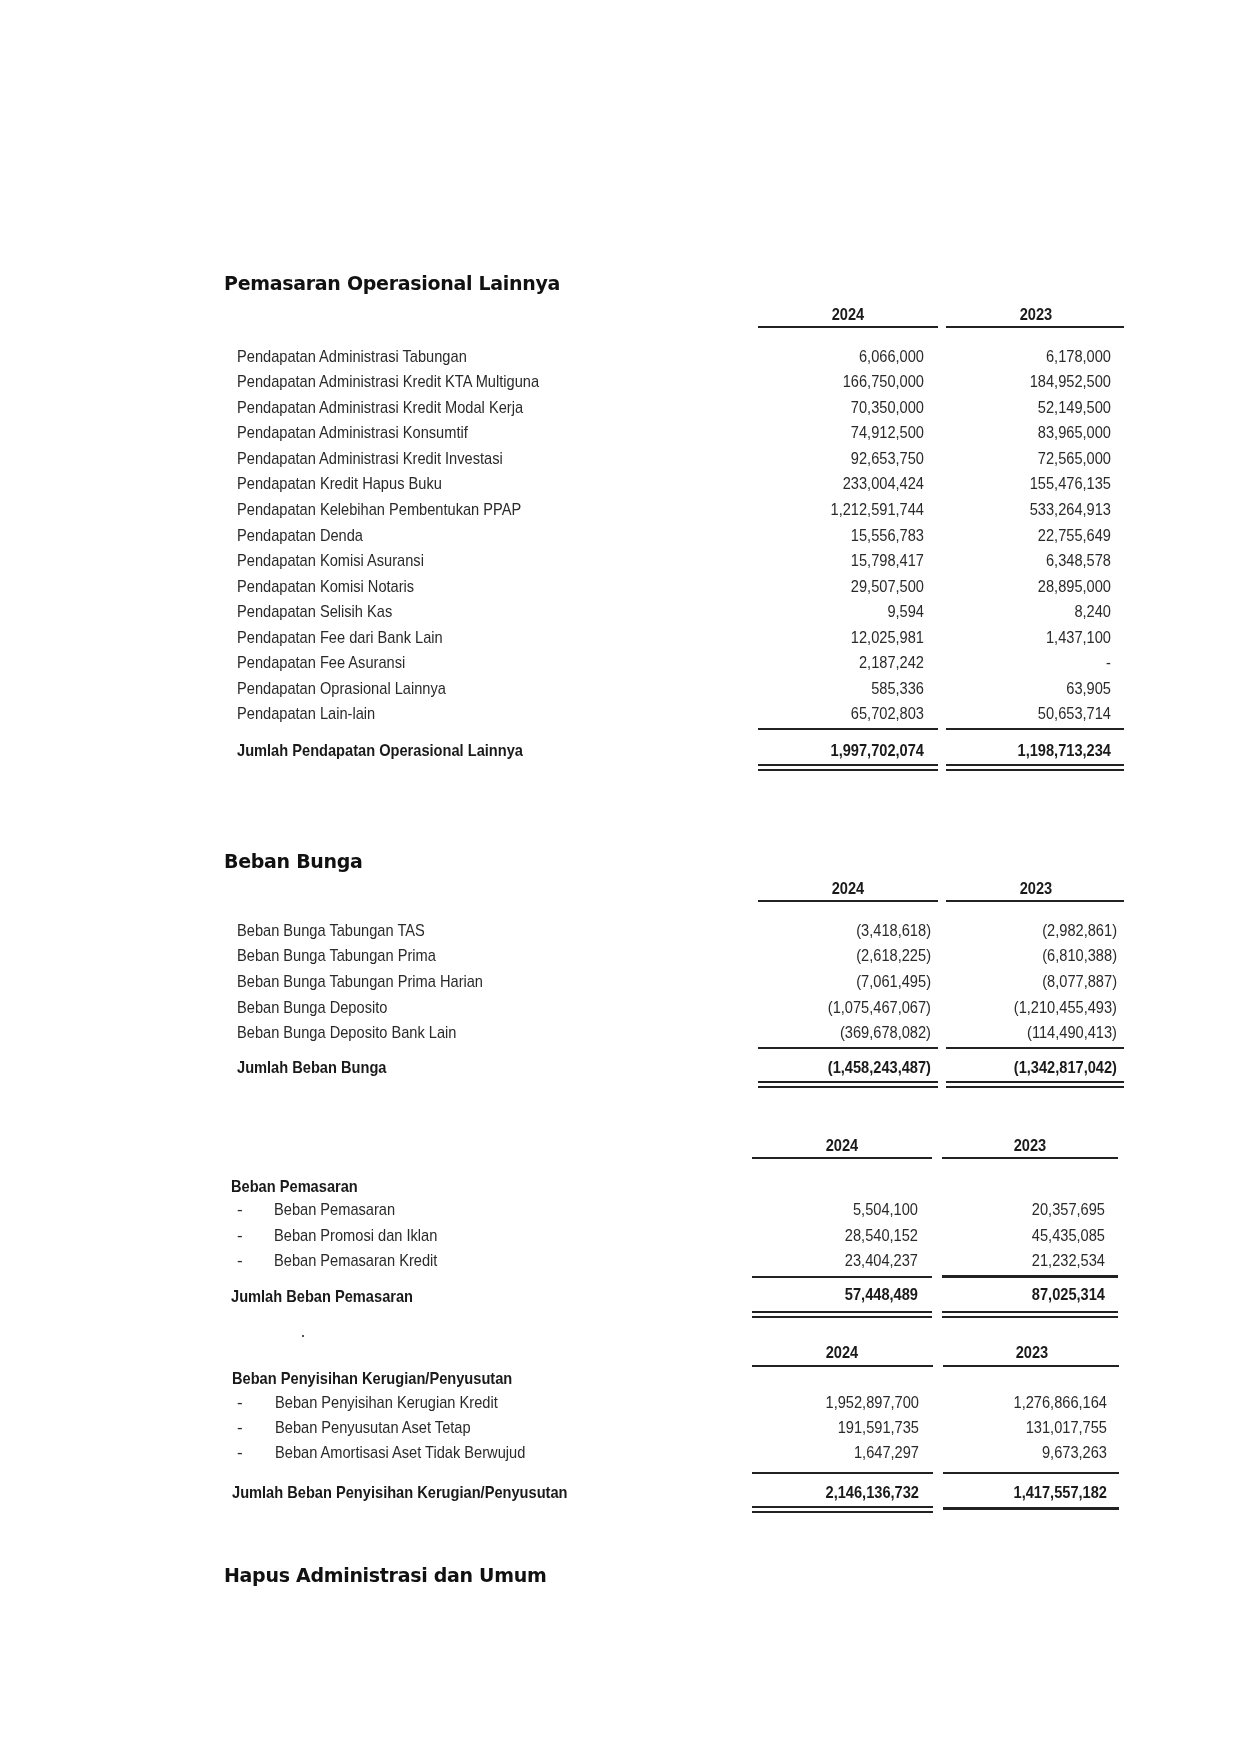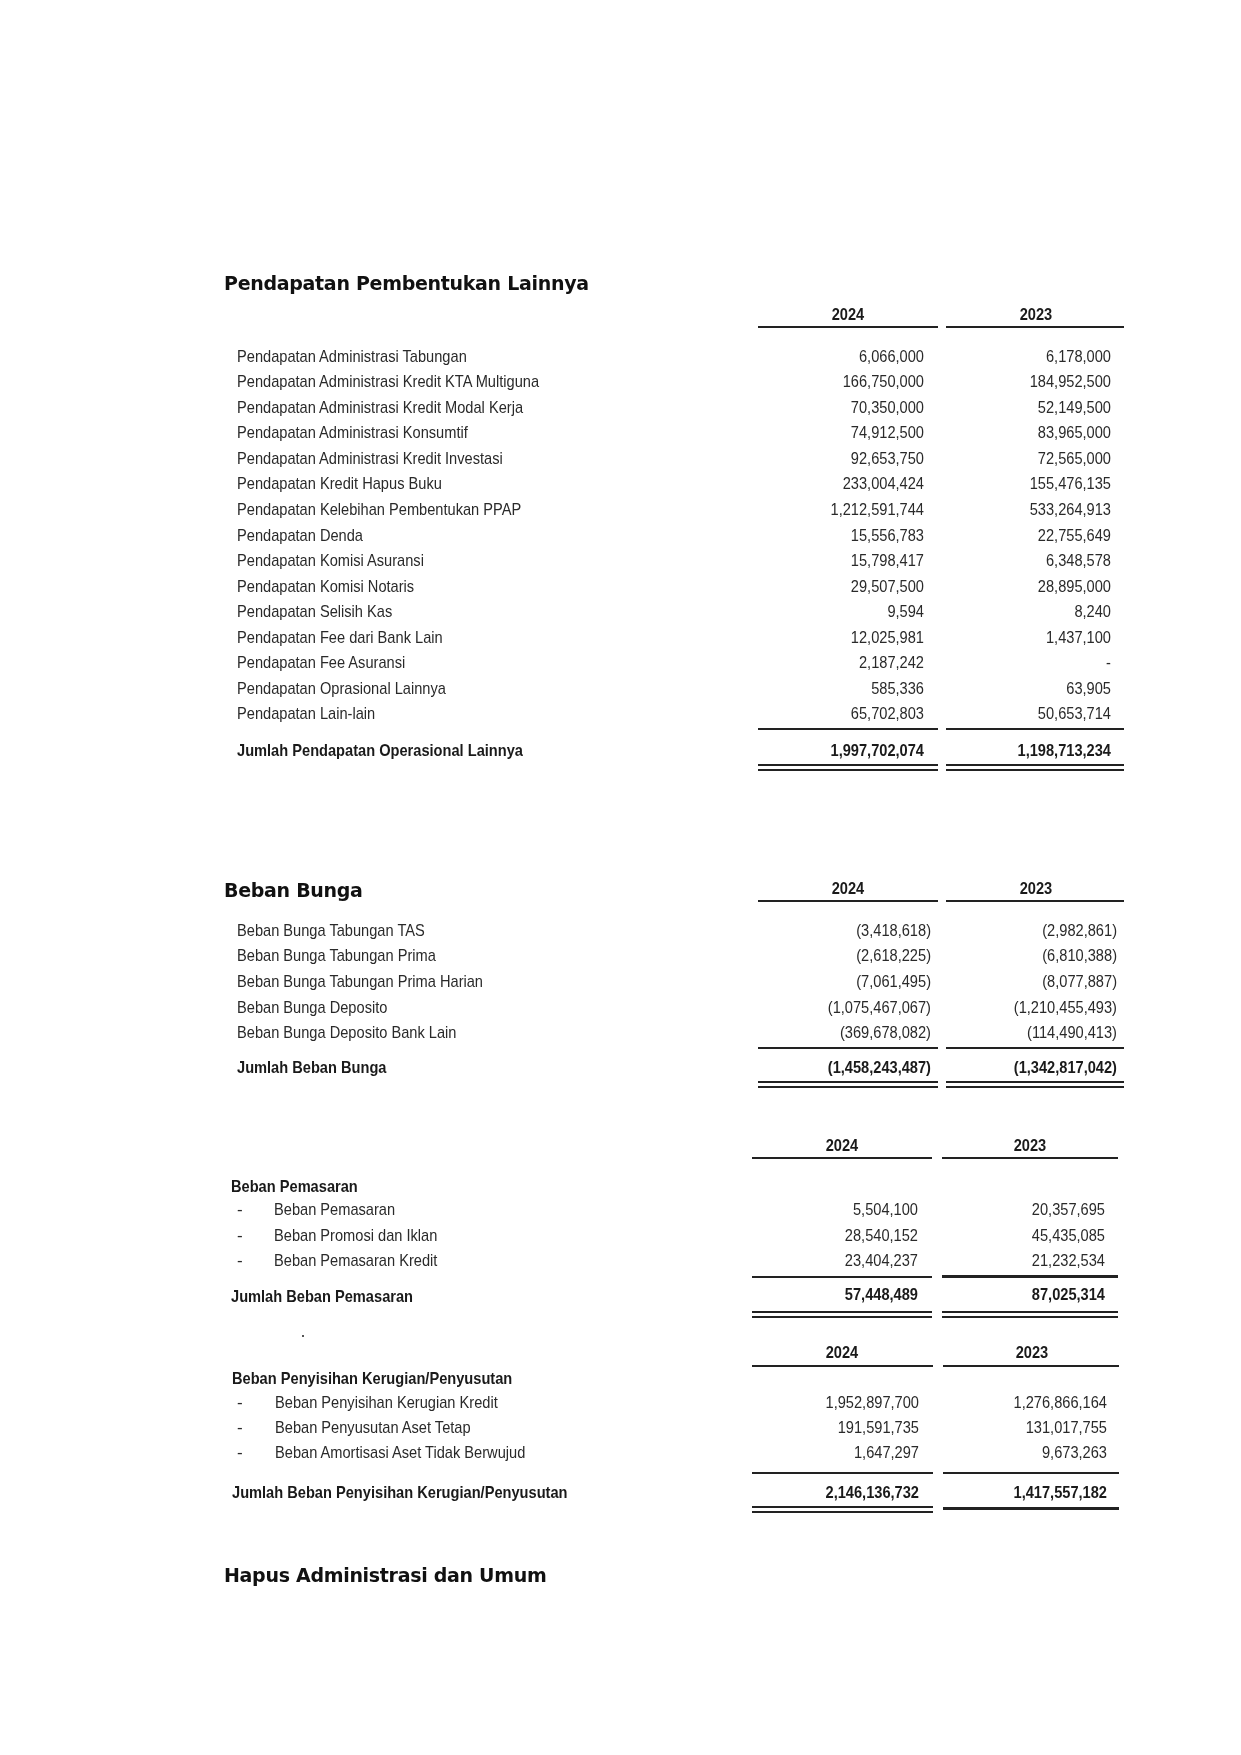--- a/index.html
+++ b/index.html
@@ -31,21 +31,21 @@
   .dline { position: absolute; height: 3px; border-top: 2px solid #222; border-bottom: 2px solid #222; }
   .dash {
     position: absolute; font-family: "Liberation Sans", sans-serif; font-size: 17px; color: #2a2a2a; line-height: 20px;
   }
   .dot { position: absolute; width: 2px; height: 2px; background: #555; }
 </style>
 </head>
 <body>
 
 <div>
-  <div class="section-title" style="top:272px;">Pendapatan Pembentukan Lainnya</div>
+  <div class="section-title" style="top:272px;">Pemasaran Operasional Lainnya</div>
 
   <div class="yr" style="left:758px; width:180px; top:305px;">2024</div>
   <div class="yr" style="left:946px; width:180px; top:305px;">2023</div>
   <div class="hline" style="left:758px; width:180px; top:326px;"></div>
   <div class="hline" style="left:946px; width:178px; top:326px;"></div>
 
   <div>
     <div class="lbl" style="left:237px; top:347px;">Pendapatan Administrasi Tabungan</div>
     <div class="num" style="left:724px; top:347px;">6,066,000</div>
     <div class="num" style="left:911px; top:347px;">6,178,000</div>
@@ -127,21 +127,21 @@
   <div>
     <div class="lbl bold" style="left:237px; top:741px;">Jumlah Pendapatan Operasional Lainnya</div>
     <div class="num bold" style="left:724px; top:741px;">1,997,702,074</div>
     <div class="num bold" style="left:911px; top:741px;">1,198,713,234</div>
   </div>
   <div class="dline" style="left:758px; width:180px; top:764px;"></div>
   <div class="dline" style="left:946px; width:178px; top:764px;"></div>
 </div>
 
 <div>
-  <div class="section-title" style="top:850px;margin-top:29px;">Beban Bunga</div>
+  <div class="section-title" style="top:850px;">Beban Bunga</div>
 
   <div class="yr" style="left:758px; width:180px; top:879px;">2024</div>
   <div class="yr" style="left:946px; width:180px; top:879px;">2023</div>
   <div class="hline" style="left:758px; width:180px; top:900px;"></div>
   <div class="hline" style="left:946px; width:178px; top:900px;"></div>
 
   <div>
     <div class="lbl" style="left:237px; top:921px;">Beban Bunga Tabungan TAS</div>
     <div class="num" style="left:731px; top:921px;">(3,418,618)</div>
     <div class="num" style="left:917px; top:921px;">(2,982,861)</div>

